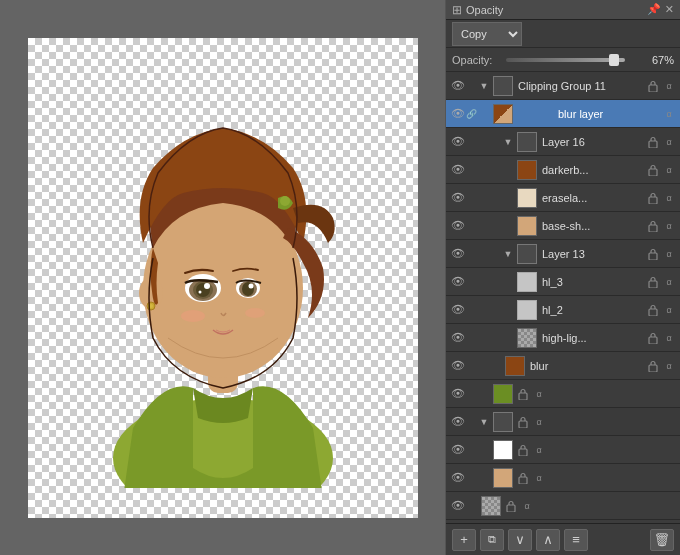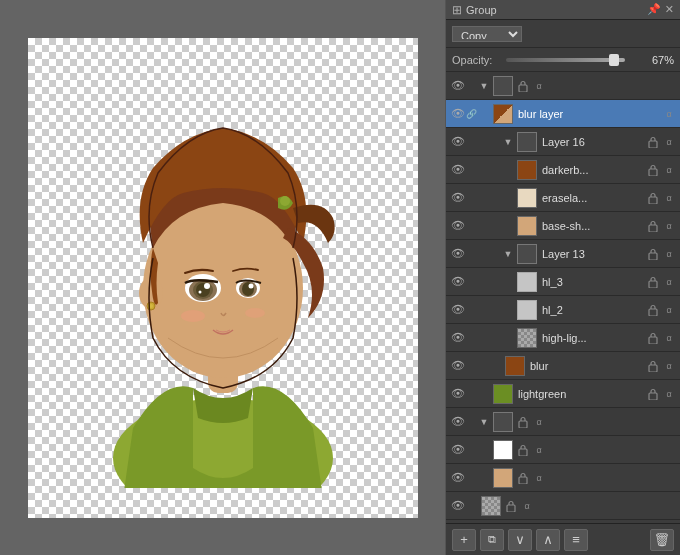--- a/index.html
+++ b/index.html
@@ -107,21 +107,21 @@
       height: 28px;
     }
 
     .mode-dropdown {
       background: #555;
       color: #ddd;
       border: 1px solid #666;
       padding: 2px 4px;
       font-size: 11px;
       width: 70px;
-      height: 16px;
+      height: 24px;
     }
 
     .opacity-row {
       background: #3c3c3c;
       padding: 3px 6px;
       display: flex;
       align-items: center;
       gap: 14px;
       height: 24px;
       border-bottom: 1px solid #2a2a2a;
@@ -245,20 +245,21 @@
       color: #ddd;
       font-size: 11px;
       white-space: nowrap;
       overflow: hidden;
       text-overflow: ellipsis;
       padding-left: 2px;
     }
 
     .layer-item.active .layer-name {
       color: white;
+      margin-left: 40px;
     }
 
     .layer-actions {
       display: flex;
       gap: 2px;
       align-items: center;
       flex-shrink: 0;
     }
 
     .layer-action-btn {
@@ -400,21 +401,21 @@
       </svg>
     </div>
   </div>
 </div>
 
 <div class="layers-panel">
 
   <div class="panel-titlebar">
     <div class="panel-title-left">
       <span class="panel-title-icon">⊞</span>
-      <span>Group</span>
+      <span>Opacity</span>
     </div>
     <div class="panel-title-controls">
       <span style="cursor:pointer;">📌</span>
       <span style="cursor:pointer;">✕</span>
     </div>
   </div>
 
   <div class="panel-top-controls">
     <select class="mode-dropdown">
       <option>Copy</option>
@@ -430,20 +431,21 @@
     </div>
     <span class="opacity-value">67%</span>
   </div>
 
   <div class="layers-list" id="layers-list">
   <div class="layer-item group">
         <div class="layer-eye" style="font-size: 11px;">👁</div>
         <div class="layer-link" style="font-size: 9px;"></div>
         <div class="group-arrow">▼</div>
         <div class="layer-thumb group-thumb"></div>
+        <div class="layer-name">Clipping Group 11</div>
         <div class="layer-actions">
           <div class="layer-action-btn">
             <svg width="12" height="12" viewBox="0 0 12 12">
               <rect x="2" y="5" width="8" height="7" rx="1" fill="none" stroke="#888" stroke-width="1.2"></rect>
               <path d="M4 5V3.5a2 2 0 014 0V5" fill="none" stroke="#888" stroke-width="1.2"></path>
             </svg>
           </div>
           <div class="layer-action-btn" style="font-size: 9px;">α</div>
         </div>
       </div>
@@ -601,21 +603,20 @@
             </svg>
           </div>
           <div class="layer-action-btn" style="font-size: 9px;">α</div>
         </div>
       </div>
       <div class="layer-item">
         <div class="layer-eye" style="font-size: 11px;">👁</div>
         <div class="layer-link" style="font-size: 9px;"></div>
         <div class="layer-indent" style="width: 12px;"></div>
         <div class="layer-thumb green-thumb"></div>
-        <div class="layer-name">lightgreen</div>
         <div class="layer-actions">
           <div class="layer-action-btn">
             <svg width="12" height="12" viewBox="0 0 12 12">
               <rect x="2" y="5" width="8" height="7" rx="1" fill="none" stroke="#888" stroke-width="1.2"></rect>
               <path d="M4 5V3.5a2 2 0 014 0V5" fill="none" stroke="#888" stroke-width="1.2"></path>
             </svg>
           </div>
           <div class="layer-action-btn" style="font-size: 9px;">α</div>
         </div>
       </div>

